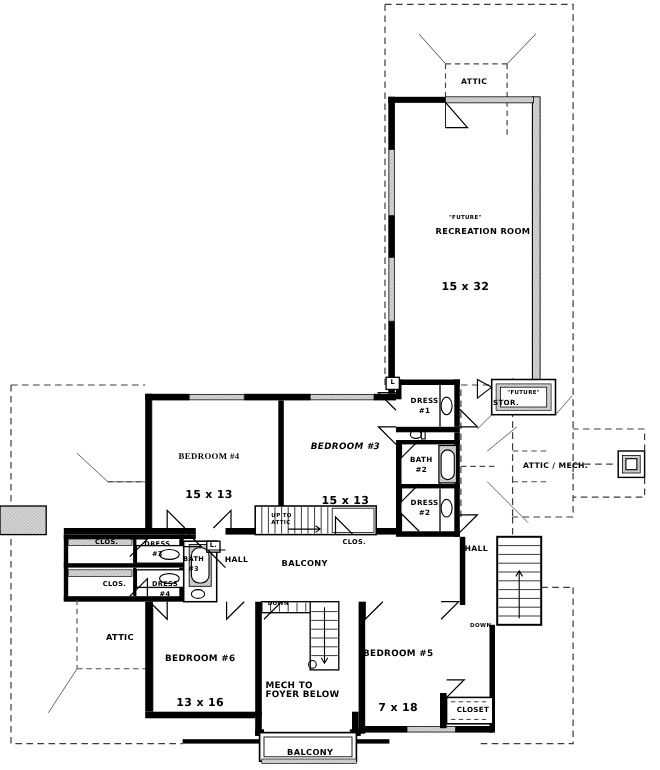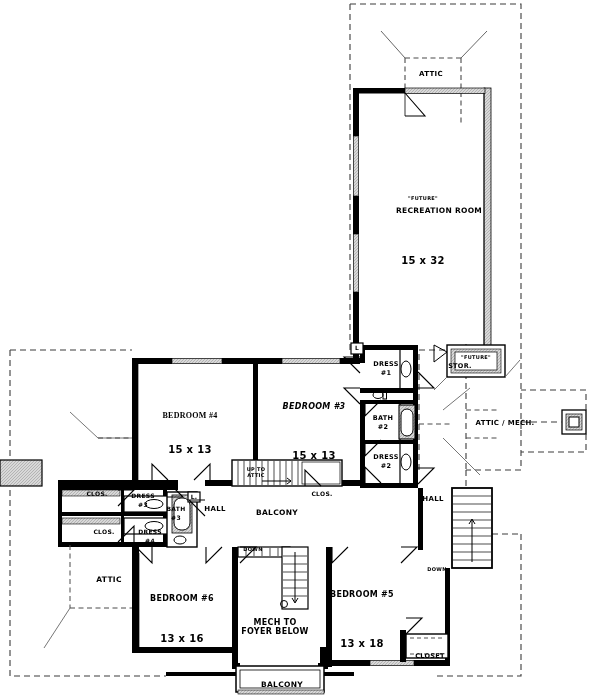--- a/index.html
+++ b/index.html
@@ -19,21 +19,21 @@
     position: absolute;
     left: 0; top: 0;
     width: 600px;
     height: 700px;
   }
   .lbl {
     position: absolute;
     font-family: "DejaVu Sans", sans-serif;
     font-weight: bold;
     color: #000000;
-    text-align: center;
+    text-align: left;
     white-space: pre;
     line-height: 1.12;
     letter-spacing: 0.3px;
     transform: translate(-50%, -50%);
     pointer-events: none;
   }
   .lbl.s5  { font-size: 5px; }
   .lbl.s6  { font-size: 6px; }
   .lbl.s65 { font-size: 6.5px; }
   .lbl.s7  { font-size: 7px; }
@@ -432,23 +432,23 @@
 
   <div class="lbl s75" style="left:109px; top:580px;">ATTIC</div>
 
   <div class="lbl s8" style="left:182px; top:599px;">BEDROOM #6</div>
   <div class="lbl s10" style="left:182px; top:603px;">13 x 16</div>
 
   <div class="lbl s8" style="left:275px; top:628px;">MECH TO
 FOYER BELOW</div>
 
   <div class="lbl s8" style="left:362px; top:595px;">BEDROOM #5</div>
-  <div class="lbl s10" style="left:362px; top:608px;">13 x 18</div>
-
-  <div class="lbl s65" style="left:430px; top:646px;margin-top:11px;">CLOSET</div>
+  <div class="lbl s10" style="left:362px; top:608px;">7 x 18</div>
+
+  <div class="lbl s65" style="left:430px; top:646px;">CLOSET</div>
 
   <div class="lbl s75" style="left:282px; top:685px;">BALCONY</div>
 
   <div class="lbl s5" style="left:253px; top:550px;">DOWN</div>
   <div class="lbl s5" style="left:437px; top:570px;">DOWN</div>
 
   <div class="lbl s6" style="left:357px; top:348px;">L</div>
   <div class="lbl s6" style="left:194px; top:497px;">L.</div>
 
 </div>

